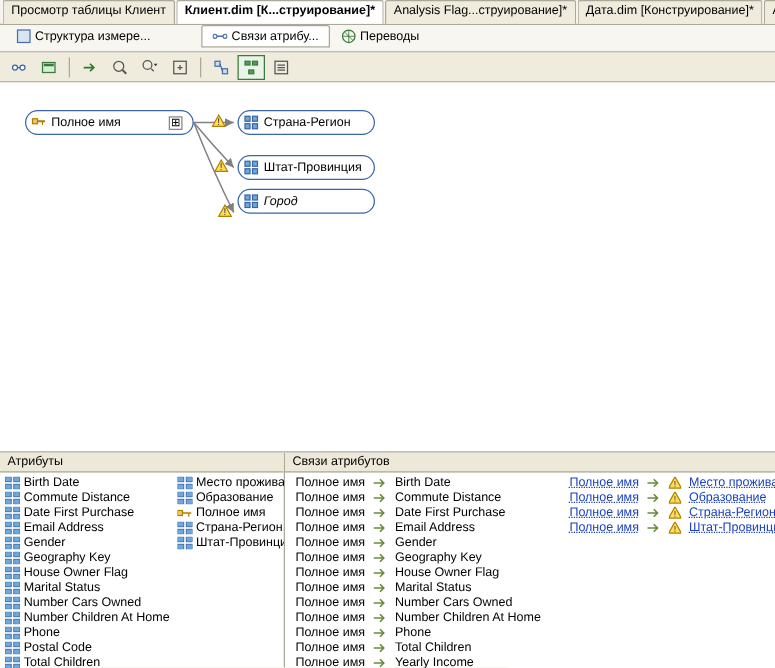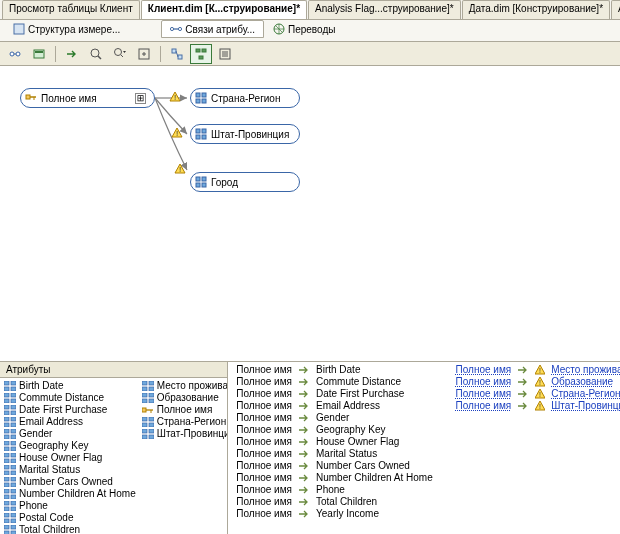--- a/index.html
+++ b/index.html
@@ -206,21 +206,21 @@
       <svg viewBox="0 0 12 12" width="12" height="12">
           <rect x="1" y="1" width="4" height="4" fill="#6fa8dc" stroke="#3a66a7"></rect>
           <rect x="7" y="1" width="4" height="4" fill="#6fa8dc" stroke="#3a66a7"></rect>
           <rect x="1" y="7" width="4" height="4" fill="#6fa8dc" stroke="#3a66a7"></rect>
           <rect x="7" y="7" width="4" height="4" fill="#6fa8dc" stroke="#3a66a7"></rect>
         </svg>
     </span>
     <span>Штат-Провинция</span>
   </div>
 
-  <div class="node" style="top:106px;left:190px;">
+  <div class="node" style="top:85px;left:190px;font-style:italic;">
     <span class="node-icon">
       <svg viewBox="0 0 12 12" width="12" height="12">
           <rect x="1" y="1" width="4" height="4" fill="#6fa8dc" stroke="#3a66a7"></rect>
           <rect x="7" y="1" width="4" height="4" fill="#6fa8dc" stroke="#3a66a7"></rect>
           <rect x="1" y="7" width="4" height="4" fill="#6fa8dc" stroke="#3a66a7"></rect>
           <rect x="7" y="7" width="4" height="4" fill="#6fa8dc" stroke="#3a66a7"></rect>
         </svg>
     </span>
     <span>Город</span>
   </div>
@@ -429,20 +429,21 @@
                   <rect x="7" y="6" width="5" height="4" fill="#6fa8dc" stroke="#3a66a7" stroke-width="0.7"></rect>
                 </svg>
               </span>
               <span>Штат-Провинция</span>
             </div>
           </div>
       </div>
     </div>
   </div>
   <div class="pane">
+    <div class="pane-header">Связи атрибутов</div>
     <div class="pane-body">
       <div class="right-panel-split">
         <div class="right-col" id="relcol1" style="flex:0 0 55%;">
             <div class="rel-row">
               <span class="rel-left">Полное имя</span>
               <span class="rel-arrow">
                 <svg width="12" height="8" viewBox="0 0 12 8">
                   <path d="M1 4 H9 M6 1 L9 4 L6 7" stroke="#6a8a3e" fill="none" stroke-width="1.3"></path>
                 </svg>
               </span>

